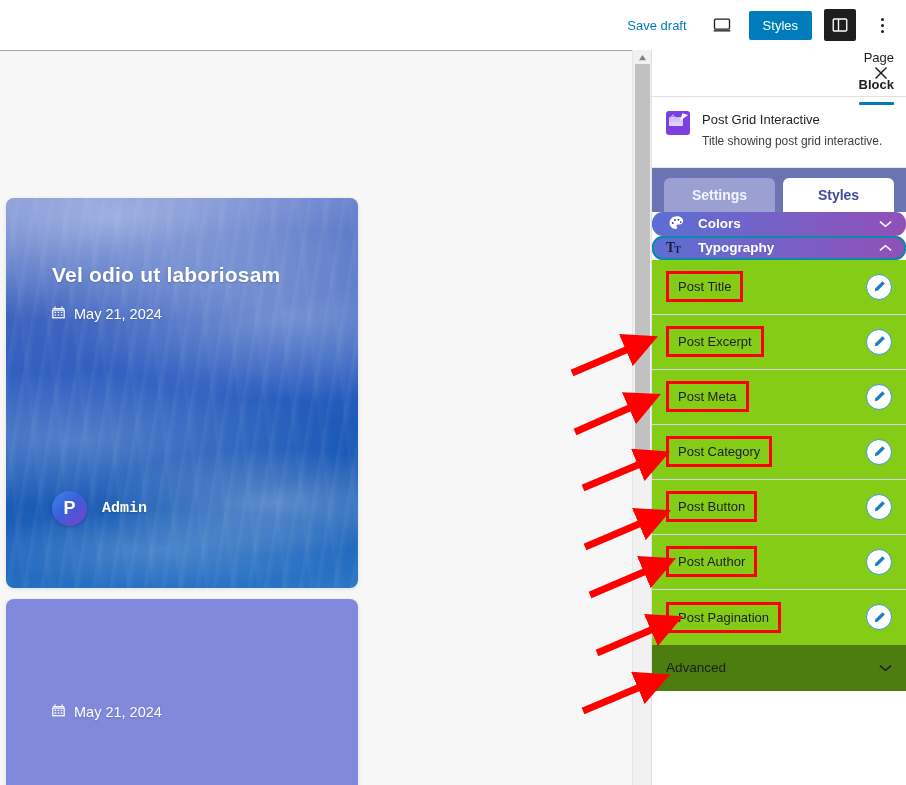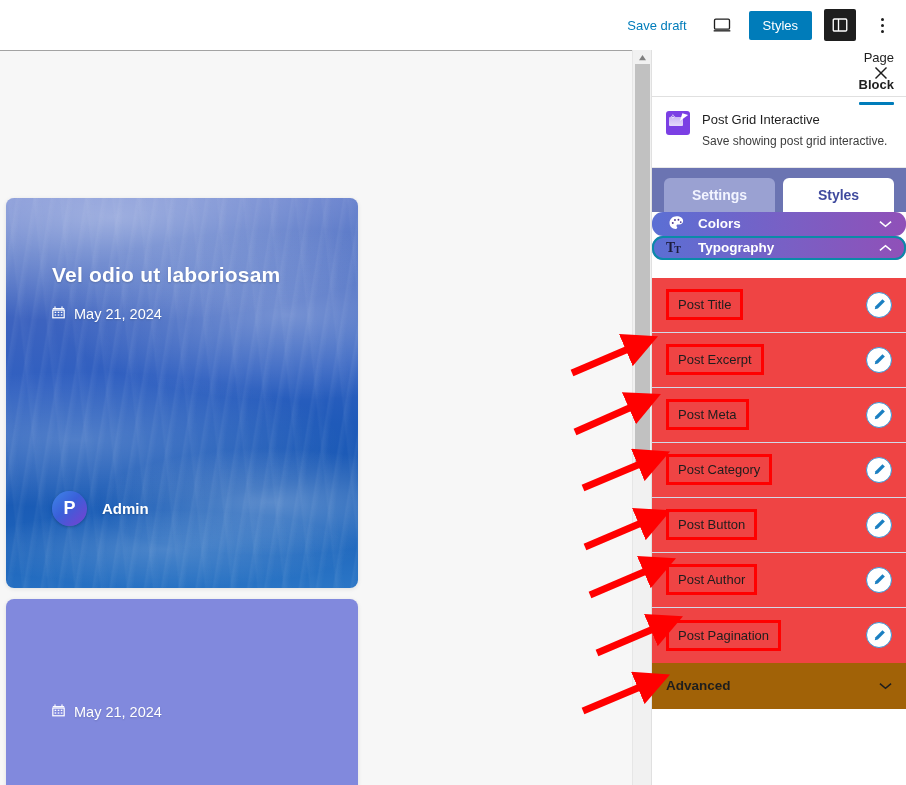--- a/index.html
+++ b/index.html
@@ -93,21 +93,21 @@
     position: absolute; left: 46px; bottom: 62px;
     display: flex; align-items: center; gap: 15px;
   }
   .avatar {
     width: 35px; height: 35px; border-radius: 50%;
     background: linear-gradient(135deg, #3f86e8 0%, #3a5fd9 45%, #7a3fd0 100%);
     display: flex; align-items: center; justify-content: center;
     color: #fff; font-weight: 700; font-size: 18px;
     box-shadow: 0 1px 3px rgba(0,0,0,.25);
   }
-  .author-name { color: #fff; font-size: 15px; font-weight: 700; text-shadow: 0 1px 2px rgba(0,0,0,.2); }
+  .author-name { color: #fff; font-size: 15px; font-weight: 700; text-shadow: 0 1px 2px rgba(0,0,0,.2); font-family: Liberation Mono, monospace; }
 
   
   .vscroll {
     position: absolute; left: 632px; top: 50px; width: 19px; height: 735px;
     background: #f1f1f1; border-left: 1px solid #e6e6e6;
   }
   .vscroll-up {
     position: absolute; top: 0; left: 0; width: 19px; height: 14px;
     display: flex; align-items: center; justify-content: center;
   }
@@ -179,39 +179,39 @@
     background: linear-gradient(90deg, #5b6fd4 0%, #7a5fc4 55%, #9050b8 100%);
     gap: 12px;
     border-radius: 11px;
   }
   .acc-head.selected {
     outline: 2px solid #0b8aa8; outline-offset: -2px;
   }
   .acc-head .chev { margin-left: auto; font-size: 12px; }
   .acc-ico { width: 20px; display:flex; align-items:center; justify-content:center; }
 
-  .typo-list { background: #ef4444; margin-top: 18px; }
+  .typo-list { background: #84cc16; }
   .typo-row {
     height: 55px; display: flex; align-items: center; padding: 0 14px;
     border-bottom: 1px solid #d2d9e8; position: relative;
   }
   .typo-row:last-child { border-bottom: none; }
   .typo-label {
     font-size: 13px; color: #1e1e1e;
     border: 3px solid #ff0000; padding: 6px 9px; background: transparent;
     line-height: 1;
   }
   .typo-edit {
     margin-left: auto; width: 26px; height: 26px; border-radius: 50%;
     border: 1.5px solid #3b9ad9; background: #fff;
     display: flex; align-items: center; justify-content: center; cursor: pointer;
   }
   .advanced-row {
     height: 46px; display: flex; align-items: center; padding: 4px 14px;
-    font-size: 13.5px; color: #1e1e1e; cursor: pointer; background: #a16207; font-weight: bold;
+    font-size: 13.5px; color: #1e1e1e; cursor: pointer; background: #4d7c0f;
   }
   .advanced-row .chev { margin-left: auto; color: #1e1e1e; }
 
   
   .arrows { position: absolute; left: 0; top: 0; width: 906px; height: 785px; pointer-events: none; }
 </style>
 </head>
 <body>
 
 <div id="app">
@@ -321,21 +321,21 @@
     </div>
 
     <div class="block-info">
       <div class="block-icon">
         <span class="bi-screen"></span>
         <span class="bi-spark">✧</span>
         <span class="bi-cursor"></span>
       </div>
       <div>
         <div class="block-meta-title">Post Grid Interactive</div>
-        <div class="block-meta-desc">Save showing post grid interactive.</div>
+        <div class="block-meta-desc">Title showing post grid interactive.</div>
       </div>
     </div>
 
     <div class="tabs-wrap">
       <div class="seg">
         <div class="seg-btn inactive">Settings</div>
         <div class="seg-btn active">Styles</div>
       </div>
     </div>
 

